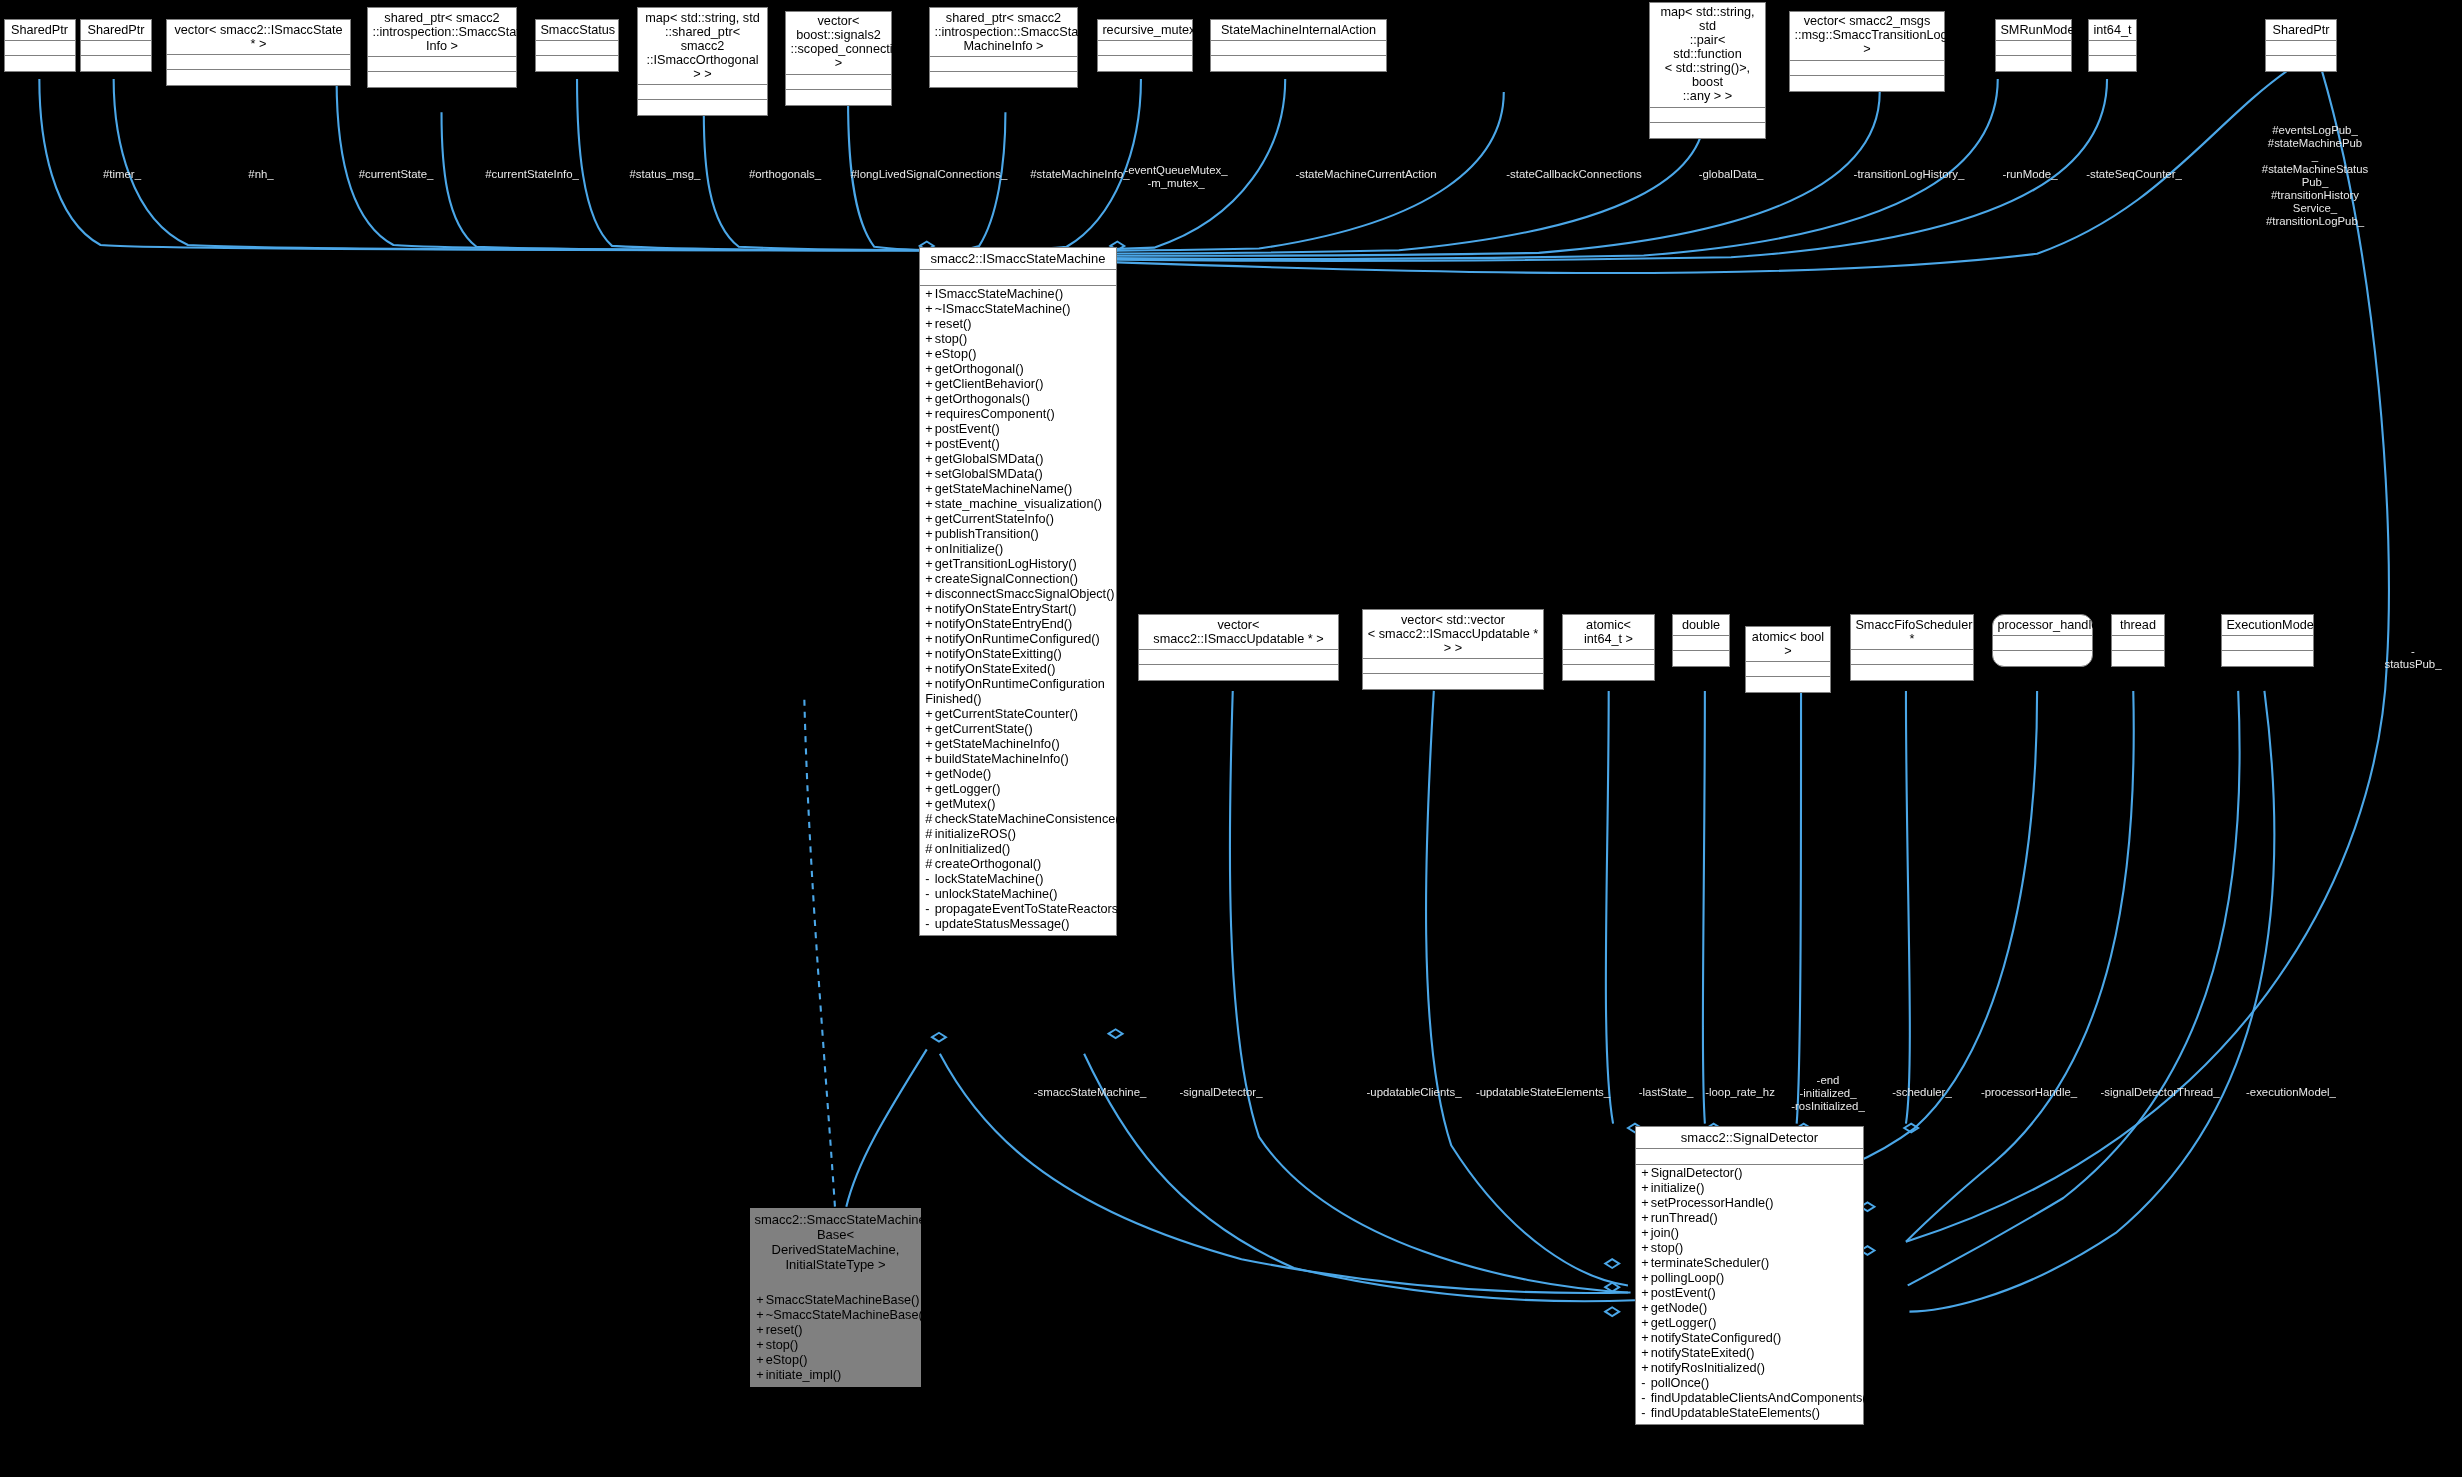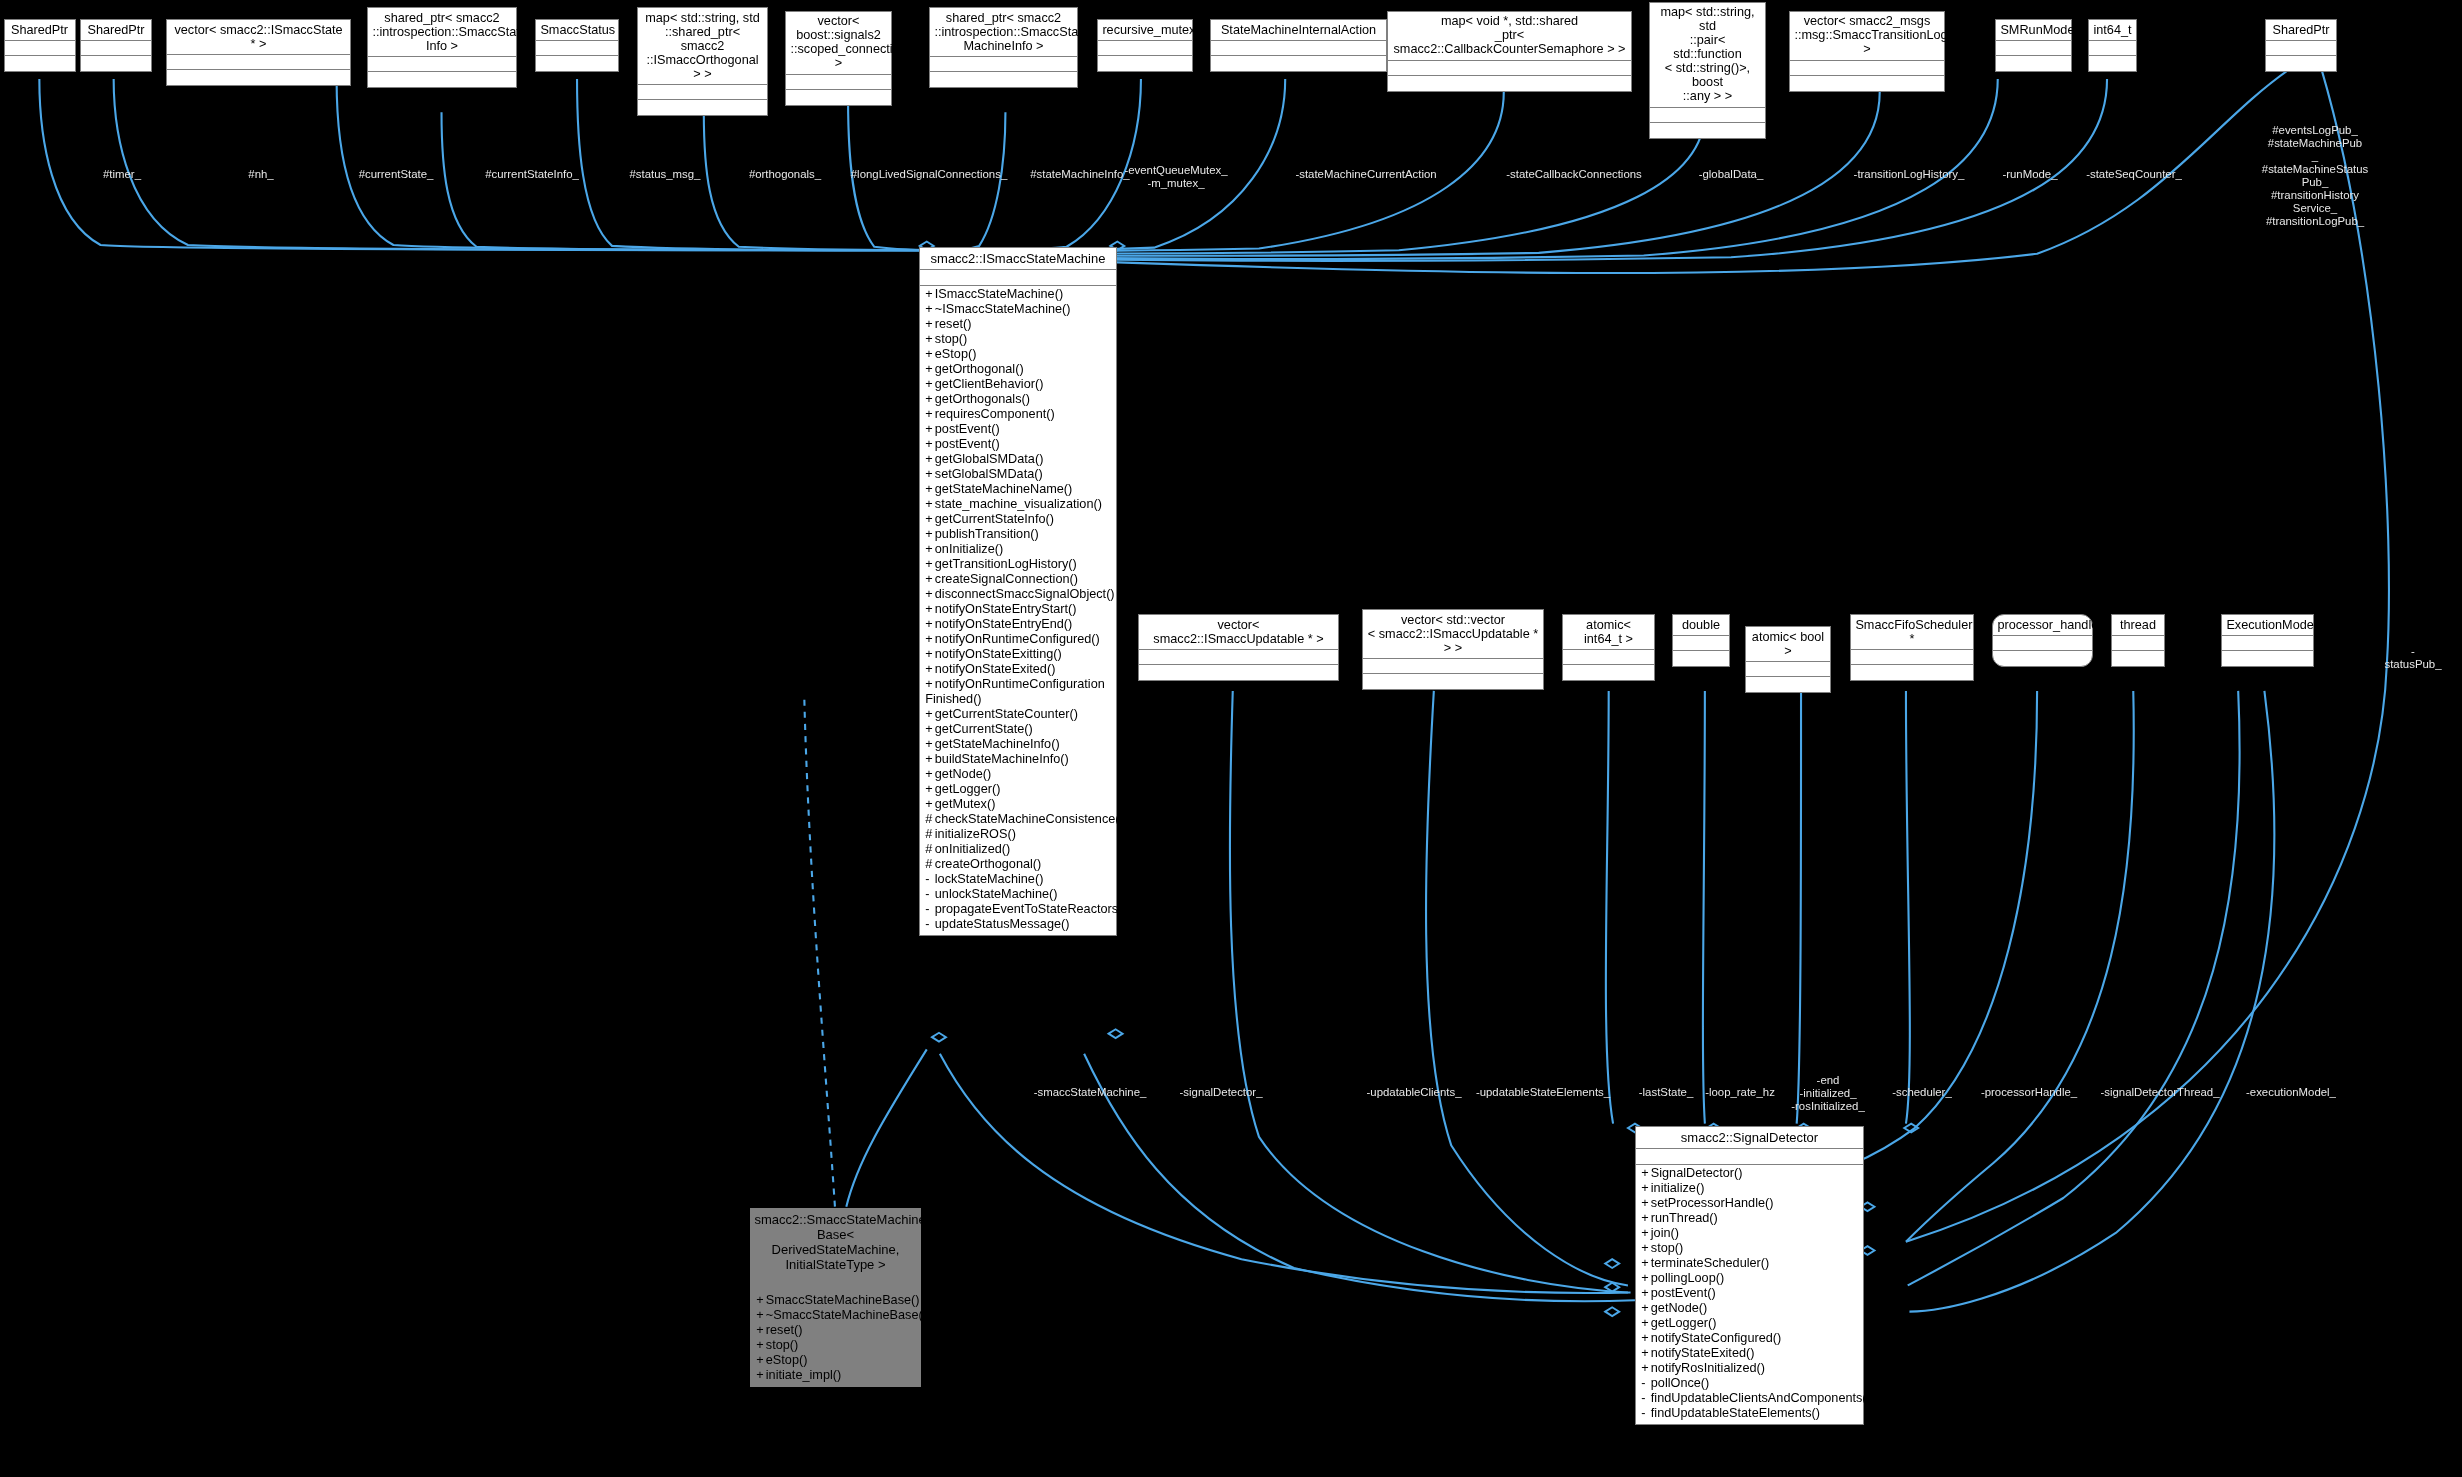--- a/index.html
+++ b/index.html
@@ -205,26 +205,20 @@
     <div class="attrs"></div>
     <div class="ops"></div>
   </div>
 
   <div class="node small" style="left:1210px; top:19px; width:177px;">
     <div class="title">StateMachineInternalAction</div>
     <div class="attrs"></div>
     <div class="ops"></div>
   </div>
 
-  <div class="node small" style="left:1387px; top:10.5px; width:245px;">
-    <div class="title">map&lt; void *, std::shared
-_ptr&lt; smacc2::CallbackCounterSemaphore &gt; &gt;</div>
-    <div class="attrs"></div>
-    <div class="ops"></div>
-  </div>
 
   <div class="node small" style="left:1649px; top:1.7px; width:117px;">
     <div class="title">map&lt; std::string, std
 ::pair&lt; std::function
 &lt; std::string()&gt;, boost
 ::any &gt; &gt;</div>
     <div class="attrs"></div>
     <div class="ops"></div>
   </div>
 

